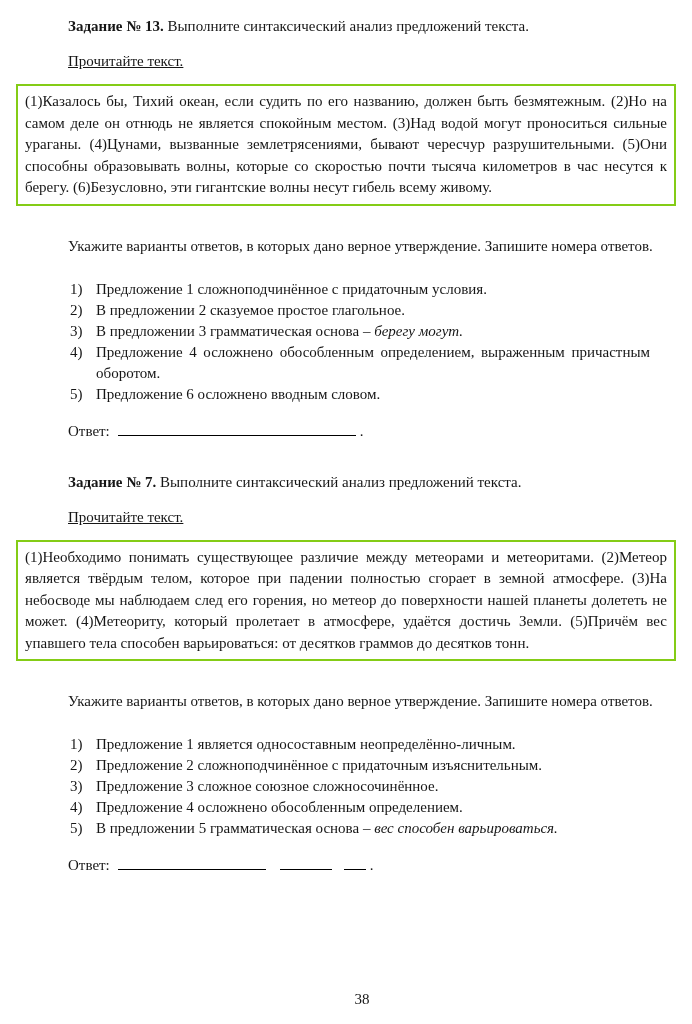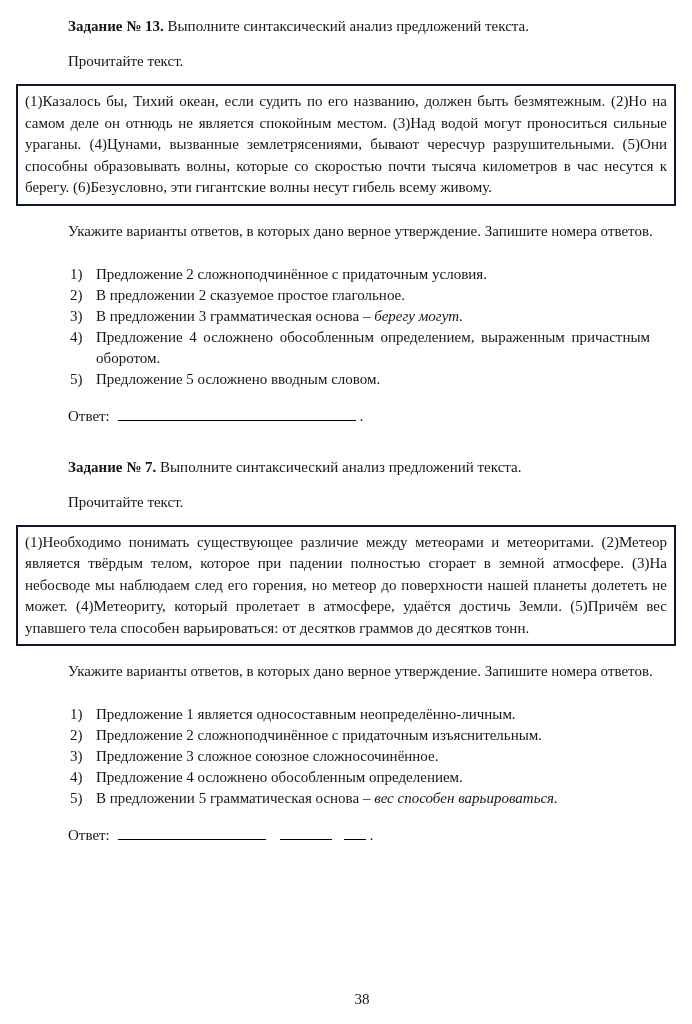--- a/index.html
+++ b/index.html
@@ -21,26 +21,26 @@
     padding: 16px 16px 0 16px;
     overflow: hidden;
   }
   .task { margin: 0; }
   .para {
     text-indent: 52px;
     text-align: justify;
     margin: 0 0 14px 0;
   }
   .task-title { font-weight: bold; }
-  .read-prompt { margin-bottom: 12px; }
+  .read-prompt { margin-bottom: 12px; text-decoration: underline; }
   .passage-box {
-    border: 2px solid #0f172a;
+    border: 2px solid #84cc16;
     padding: 5px 7px;
     text-align: justify;
-    margin: 0 0 15px 0;
+    margin: 0 0 30px 0;
     line-height: 21.5px;
   }
   .question { margin-bottom: 22px; }
   .options {
     list-style: none;
     margin: 0 0 16px 0;
     padding: 0 0 0 54px;
   }
   .option {
     display: flex;
@@ -89,37 +89,37 @@
 
     <p class="para read-prompt">Прочитайте текст.</p>
 
     <div class="passage-box"><span>(1)Казалось бы, Тихий океан, если судить по его названию, должен быть безмятежным. (2)Но на самом деле он отнюдь не является спокойным местом. (3)Над водой могут проноситься сильные ураганы. (4)Цунами, вызванные землетрясениями, бывают чересчур разрушительными. (5)Они способны образовывать волны, которые со скоростью почти тысяча километров в час несутся к берегу. (6)Безусловно, эти гигантские волны несут гибель всему живому.</span></div>
 
     <p class="para question">Укажите варианты ответов, в которых дано верное утверждение. Запишите номера ответов.</p>
 
     <ol class="options">
       <li class="option">
         <span class="opt-num">1)</span>
-        <span class="opt-text"><span>Предложение 2 сложноподчинённое с придаточным условия.</span><span class="opt-italic"></span></span>
+        <span class="opt-text"><span>Предложение 1 сложноподчинённое с придаточным условия.</span><span class="opt-italic"></span></span>
       </li>
       <li class="option">
         <span class="opt-num">2)</span>
         <span class="opt-text"><span>В предложении 2 сказуемое простое глагольное.</span><span class="opt-italic"></span></span>
       </li>
       <li class="option">
         <span class="opt-num">3)</span>
         <span class="opt-text"><span>В предложении 3 грамматическая основа – </span><span class="opt-italic">берегу могут.</span></span>
       </li>
       <li class="option">
         <span class="opt-num">4)</span>
         <span class="opt-text"><span>Предложение 4 осложнено обособленным определением, выраженным причастным оборотом.</span><span class="opt-italic"></span></span>
       </li>
       <li class="option">
         <span class="opt-num">5)</span>
-        <span class="opt-text"><span>Предложение 5 осложнено вводным словом.</span><span class="opt-italic"></span></span>
+        <span class="opt-text"><span>Предложение 6 осложнено вводным словом.</span><span class="opt-italic"></span></span>
       </li>
     </ol>
 
     <div class="answer-line">
       <span>Ответ:</span><span class="blank blank-main"></span><span>.</span>
     </div>
   </section>
 
   <section class="task">
     <p class="para"><span class="task-title">Задание № 7.</span><span> Выполните синтаксический анализ предложений текста.</span></p>

